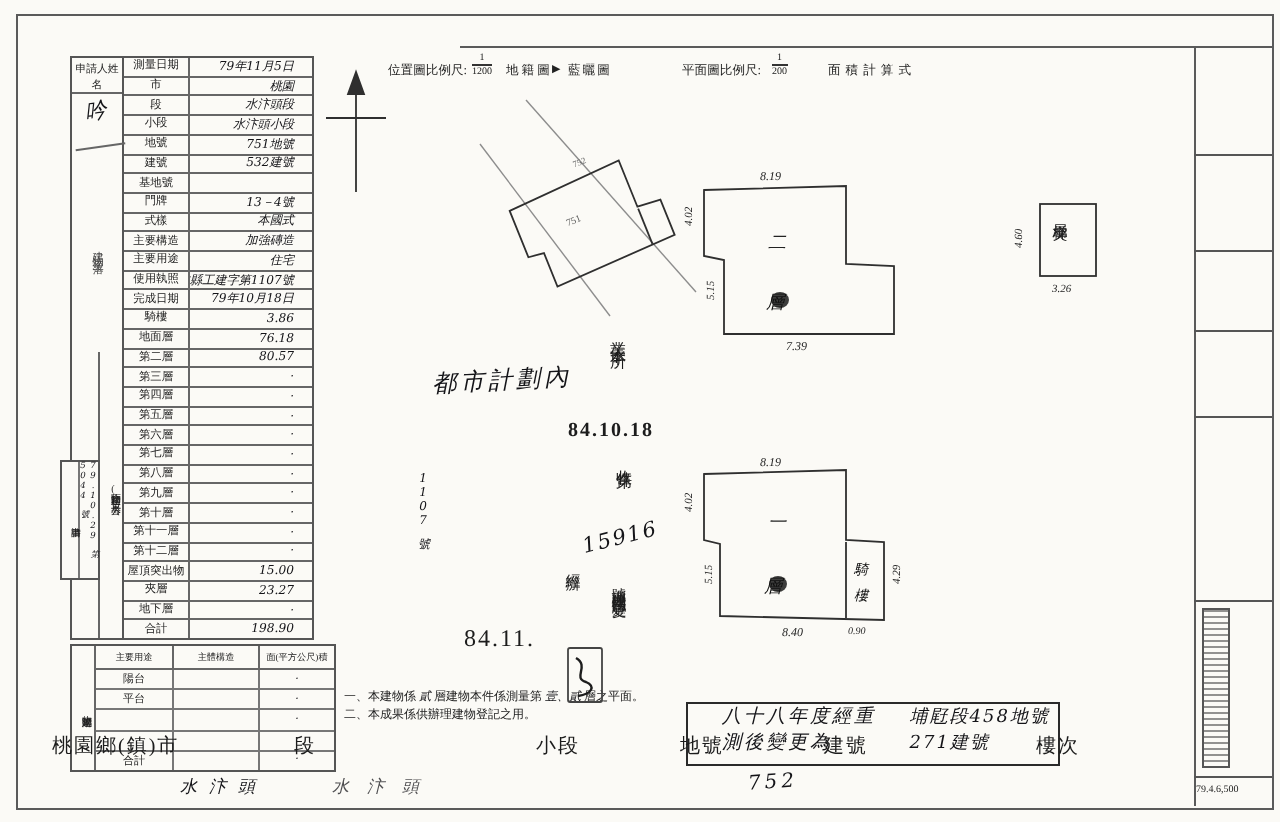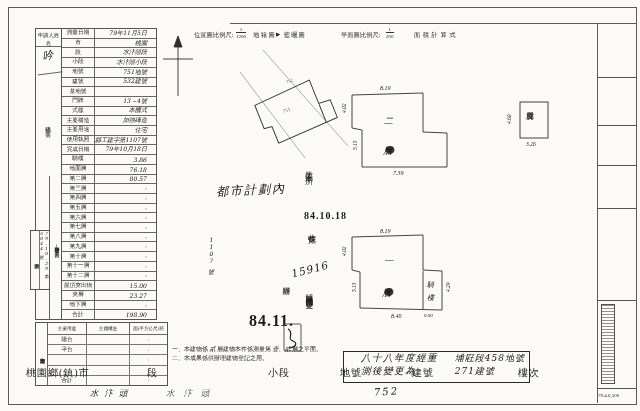--- a/index.html
+++ b/index.html
@@ -263,26 +263,26 @@
   <div class="vcol pr"></div>
       <div class="vcol pr"></div>
       <div class="vcol pr"></div>
     </div>
   <div class="abs vt hw" style="left:206px;top:236px;font-size:6px;">1107號</div>
 
   <div class="abs hw" style="left:216px;top:182px;font-size:12px;letter-spacing:2px;transform:rotate(-3deg);">都市計劃內</div>
 
   <div>
     <div class="abs vt pr" style="left:302px;top:164px;font-size:8px;letter-spacing:2px;">業依本所</div>
-    <div class="abs pr" style="left:284px;top:210px;font-size:10px;font-weight:bold;letter-spacing:1px;margin-left:20px;">84.10.18</div>
+    <div class="abs pr" style="left:284px;top:210px;font-size:10px;font-weight:bold;letter-spacing:1px;">84.10.18</div>
     <div class="abs vt pr" style="left:305px;top:228px;font-size:8px;letter-spacing:1px;">收件第</div>
     <div class="abs hw" style="left:291px;top:263px;font-size:10.5px;transform:rotate(-14deg);letter-spacing:1px;">15916</div>
     <div class="abs vt pr" style="left:304px;top:288px;font-size:7.3px;letter-spacing:1px;">號辦理建物門牌變更</div>
     <div class="abs vt pr" style="left:281px;top:281px;font-size:7.5px;">經辦</div>
-    <div class="abs pr" style="left:249px;top:312px;font-size:16px;font-weight:bold;letter-spacing:1px;">84.11.</div>
+    <div class="abs pr" style="left:232px;top:312px;font-size:12px;font-weight:normal;letter-spacing:1px;">84.11.</div>
   </div>
 
   <div id="calc" class="abs hw">
 
   <div></div>
       <div></div>
       <div></div>
       <div></div>
       <div></div>
       <div></div>

